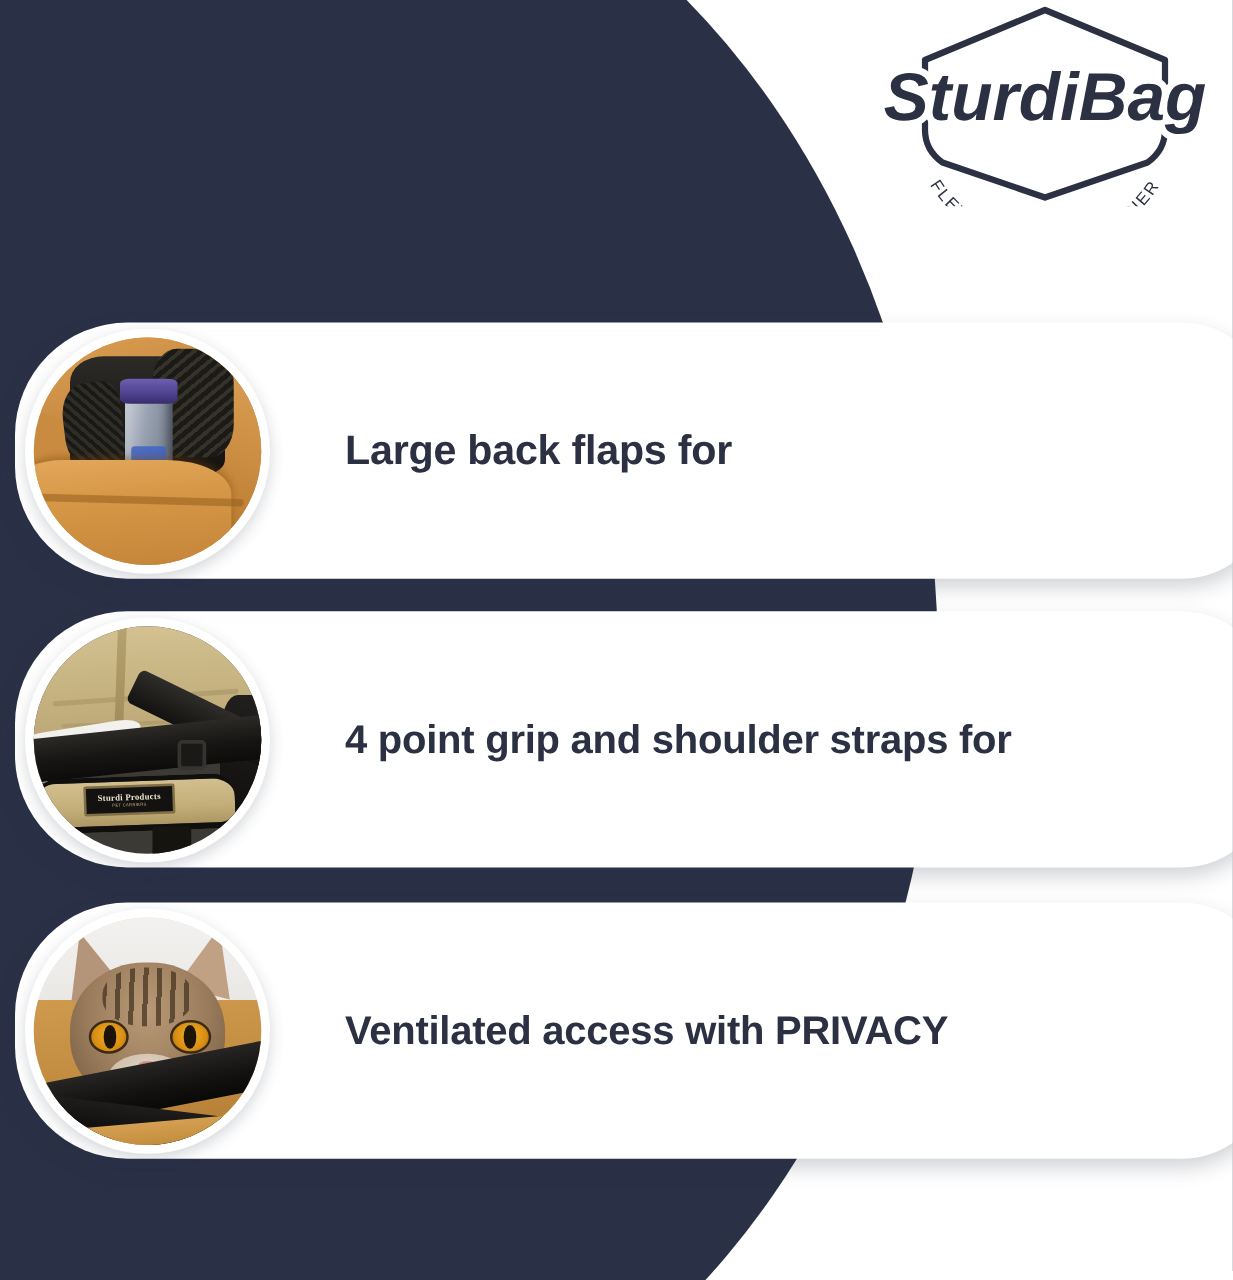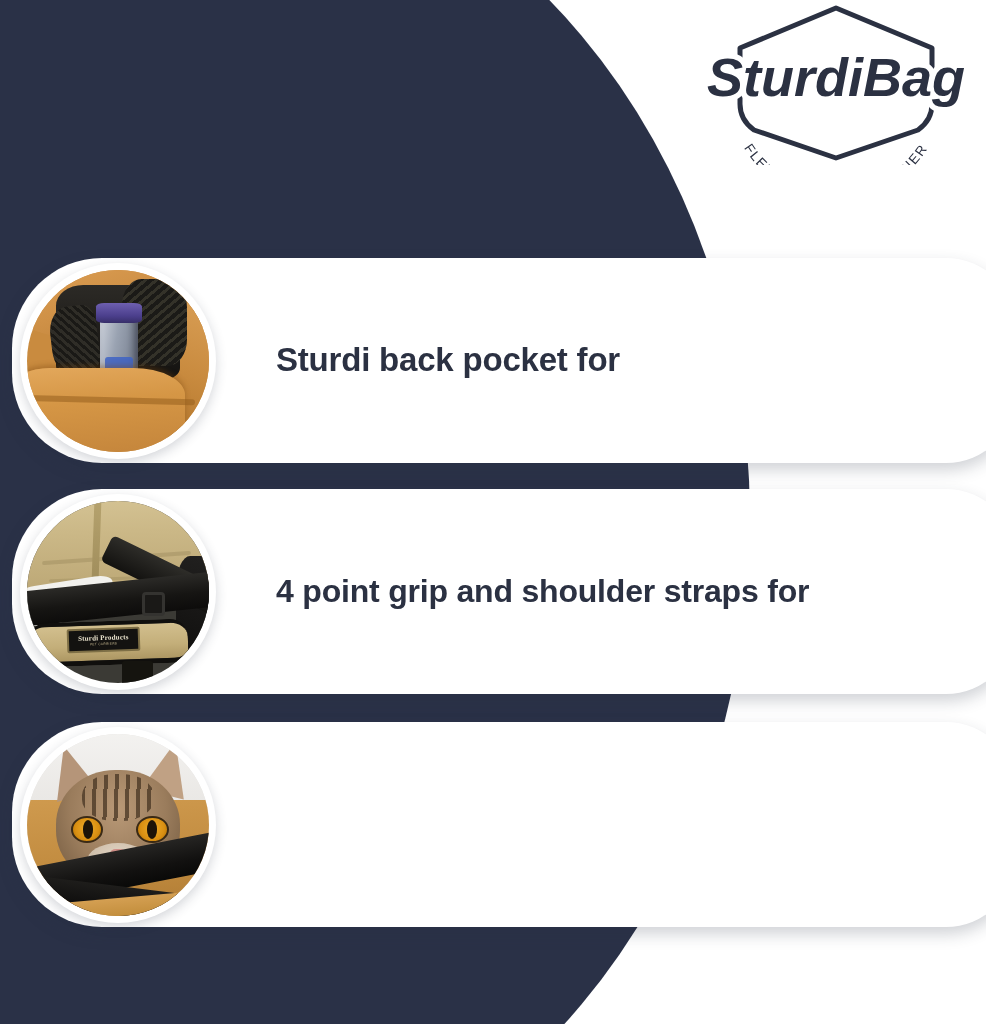--- a/index.html
+++ b/index.html
@@ -321,21 +321,21 @@
       <text x="136" y="96" text-anchor="middle" font-family="'Liberation Sans', sans-serif" font-size="54" font-weight="bold" font-style="italic" fill="#2b3142">SturdiBag</text>
 
       <text font-family="'Liberation Sans', sans-serif" font-size="13.5" font-weight="normal" fill="#2b3142" letter-spacing="1.6">
         <textPath href="#arcpath" startOffset="50%" text-anchor="middle">FLEX-HEIGHT PET CARRIER</textPath>
       </text>
     </svg>
   </div>
 
   <div class="card card-1">
     <div class="card-text">
-      <div>Sturdi back pocket for</div>
+      <div>Large back flaps for</div>
     </div>
   </div>
   <div class="thumb-wrap thumb-1">
     <div class="thumb photo-pocket">
       <div class="p-topfabric"></div>
       <div class="p-rightwall"></div>
       <div class="p-cavity"></div>
       <div class="p-meshL"></div>
       <div class="p-meshR"></div>
       <div class="p-bottle"></div>
@@ -366,20 +366,21 @@
       <div class="s-tag">
         <span class="tg1">Sturdi Products</span>
         <span class="tg2">PET CARRIERS</span>
       </div>
       <div class="s-tail"></div>
     </div>
   </div>
 
   <div class="card card-3">
     <div class="card-text">
+      <div>Ventilated access with PRIVACY</div>
     </div>
   </div>
   <div class="thumb-wrap thumb-3">
     <div class="thumb photo-cat">
       <div class="c-bgwhite"></div>
       <div class="c-bgtan"></div>
       <div class="c-earL"></div>
       <div class="c-earR"></div>
       <div class="c-head"></div>
       <div class="c-stripes"></div>

